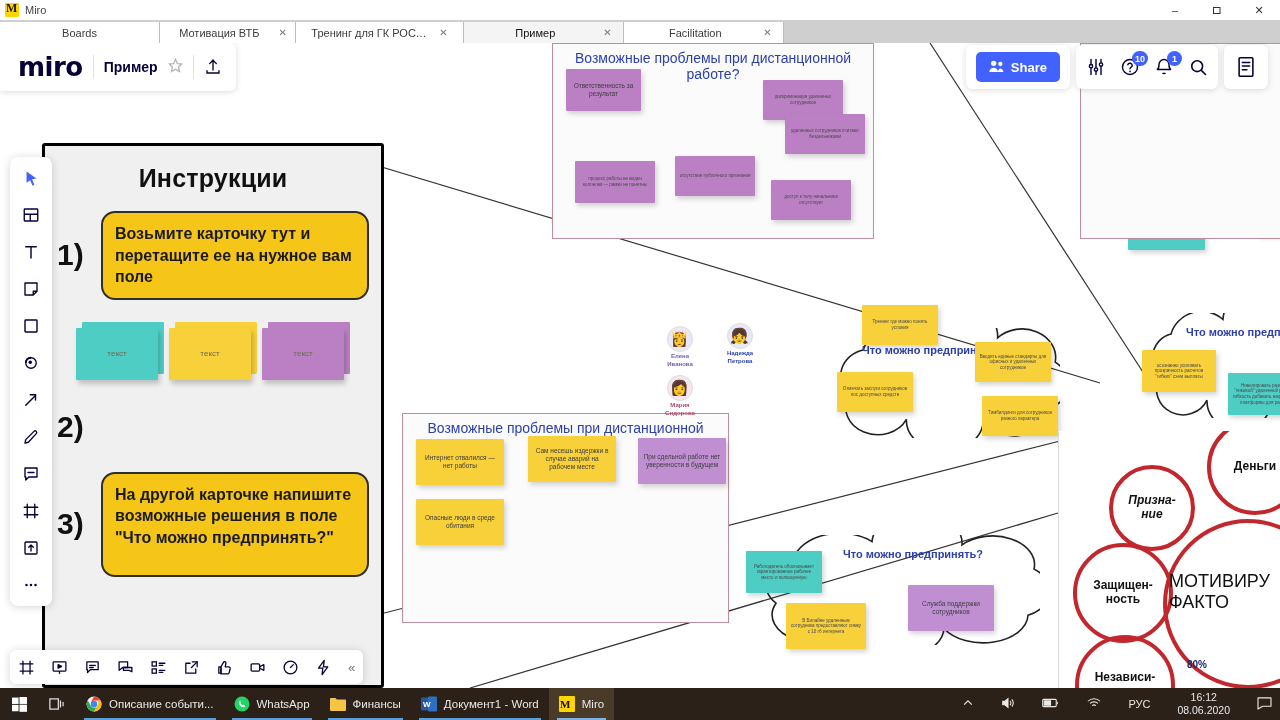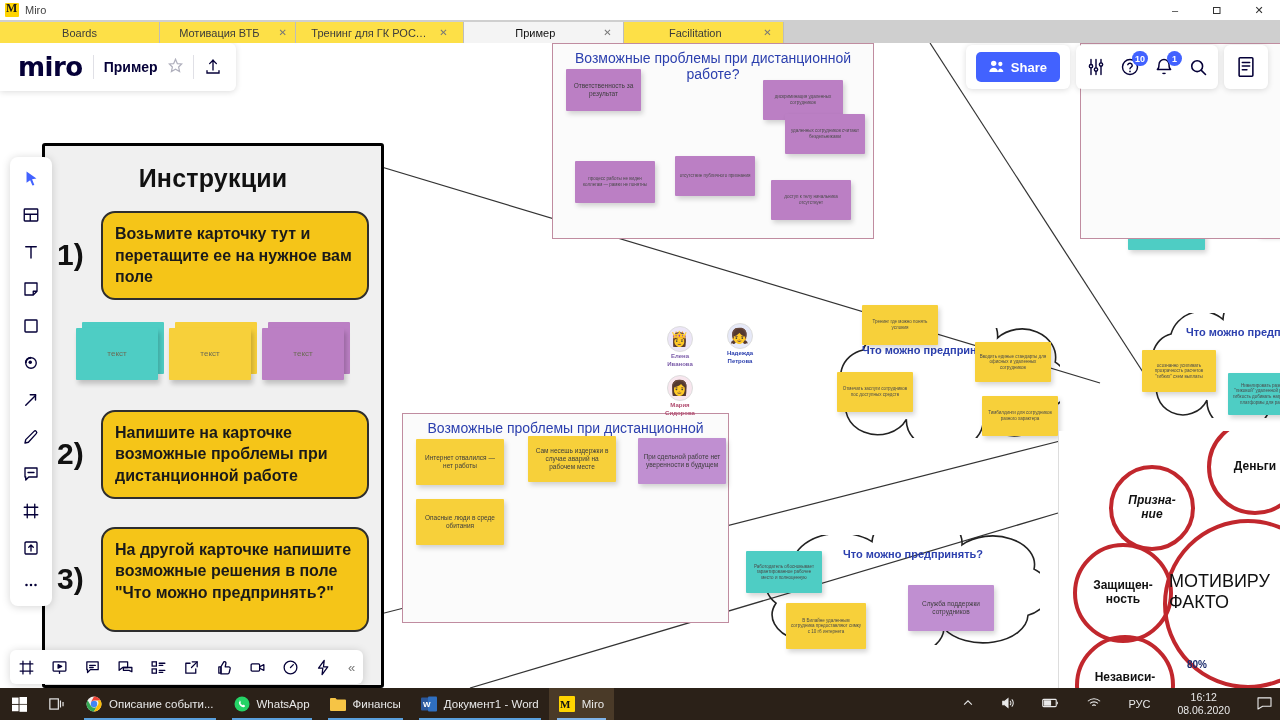--- a/index.html
+++ b/index.html
@@ -34,21 +34,21 @@
   }
 
   
   #tabstrip {
     position: absolute; left: 0; top: 20px; width: 1280px; height: 23px;
     background: #cfcfcf; display: flex; align-items: flex-end;
   }
   .tab {
     height: 21px; display: flex; align-items: center; justify-content: center;
     font-size: 11px; color: #3b3b3b; position: relative;
-    background: #fde047; border-right: 1px solid #bdbdbd;
+    background: #ffffff; border-right: 1px solid #bdbdbd;
     padding: 0 8px;
   }
   .tab.active { background: #f4f4f4; color: #111; }
   .tab .tab-label {
     max-width: 120px; overflow: hidden; white-space: nowrap; text-overflow: ellipsis;
     text-align: center; flex: 1;
   }
   .tab .tab-close { margin-left: 8px; font-size: 10px; color: #777; }
 
   
@@ -367,21 +367,20 @@
           <div class="s-front" style="background: rgb(247, 208, 58);">текст</div>
         </div>
         <div class="sample-stack">
           <div class="s-back" style="background: rgb(187, 127, 196);"></div>
           <div class="s-front" style="background: rgb(187, 127, 196);">текст</div>
         </div>
       </div>
 
     <div class="instr-row" style="margin-top:26px;">
       <div class="instr-num">2)</div>
-      <div class="instr-card">Напишите на карточке возможные проблемы при дистанционной работе</div>
     </div>
 
     <div class="instr-row" style="margin-top:28px;">
       <div class="instr-num">3)</div>
       <div class="instr-card" style="height:105px;">На другой карточке напишите возможные решения в поле "Что можно предпринять?"</div>
     </div>
   </div>
 
   <div id="motiv-panel">
     <div class="mcircle" style="left:104px; top:88px; width:170px; height:170px;"></div>

